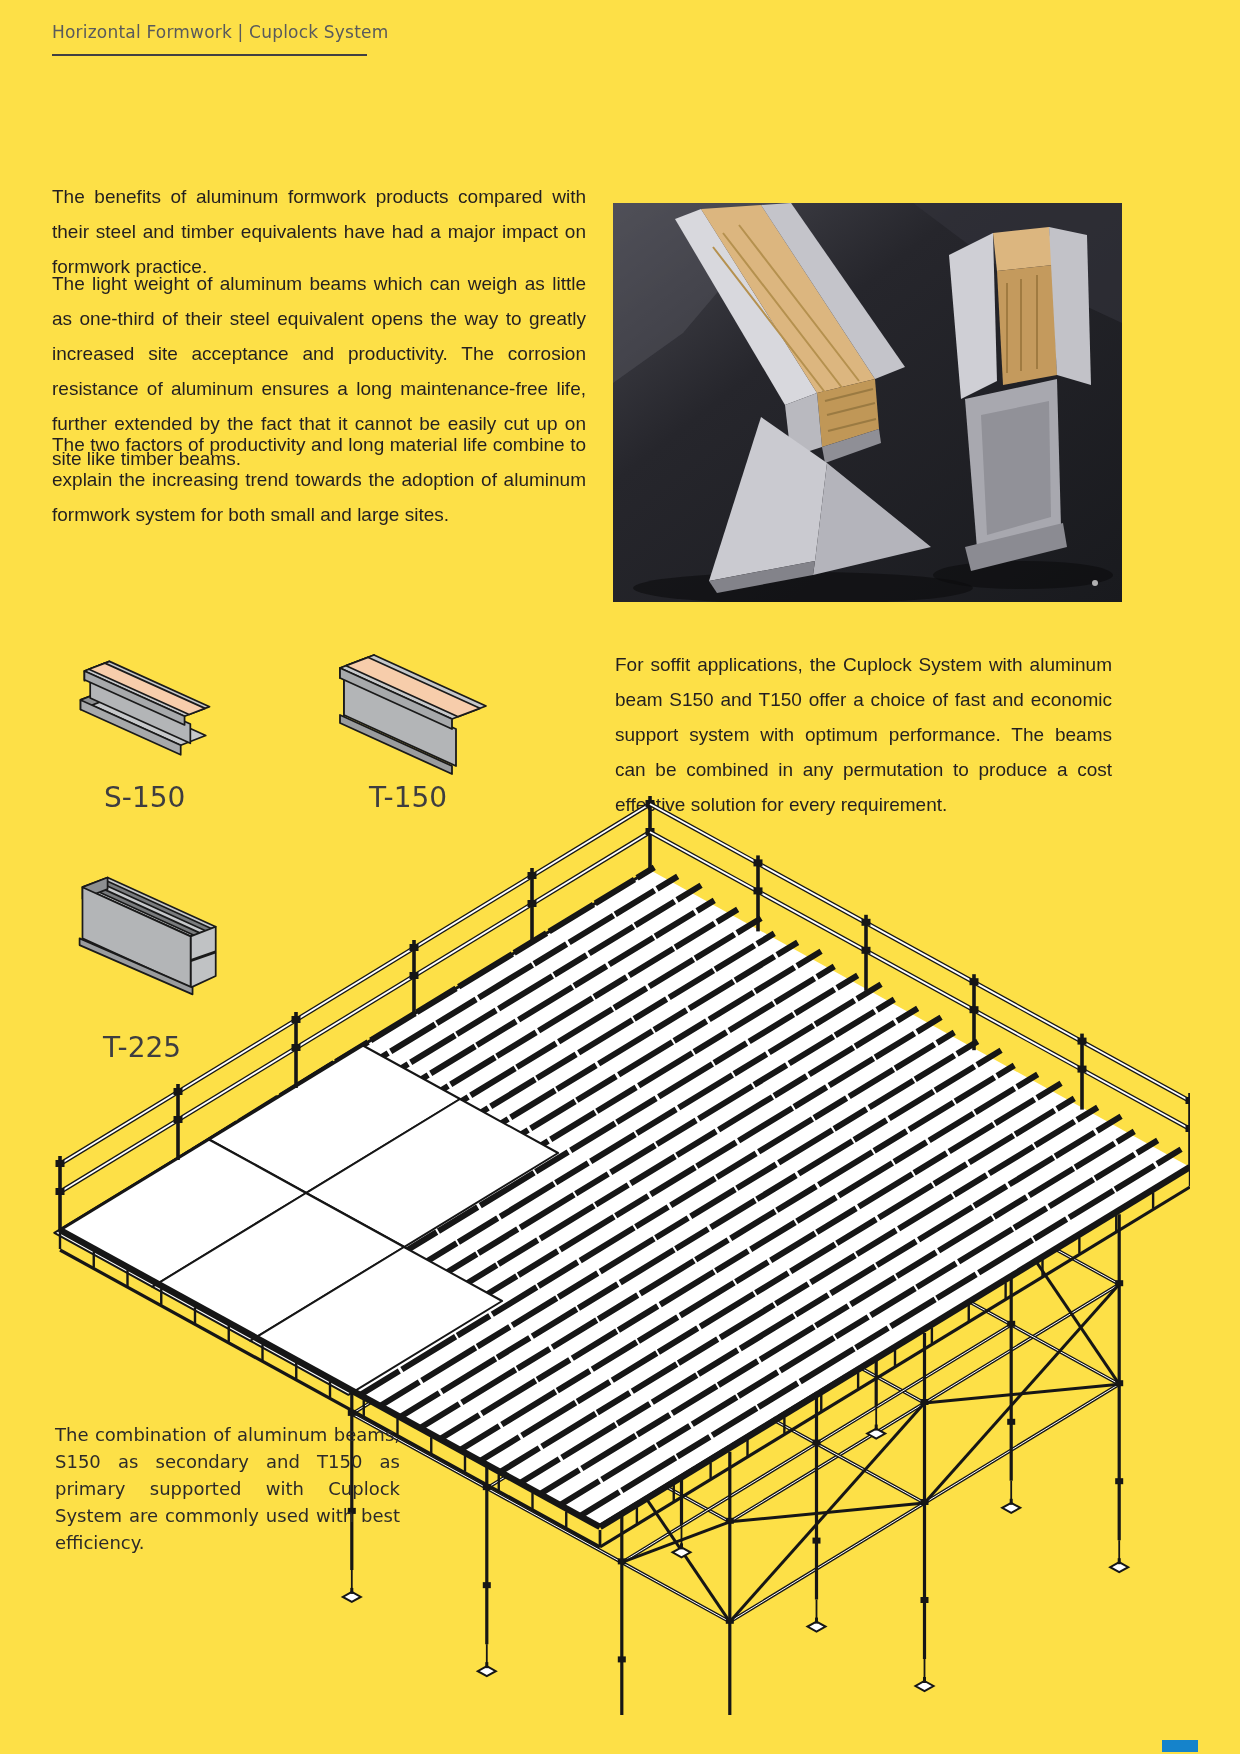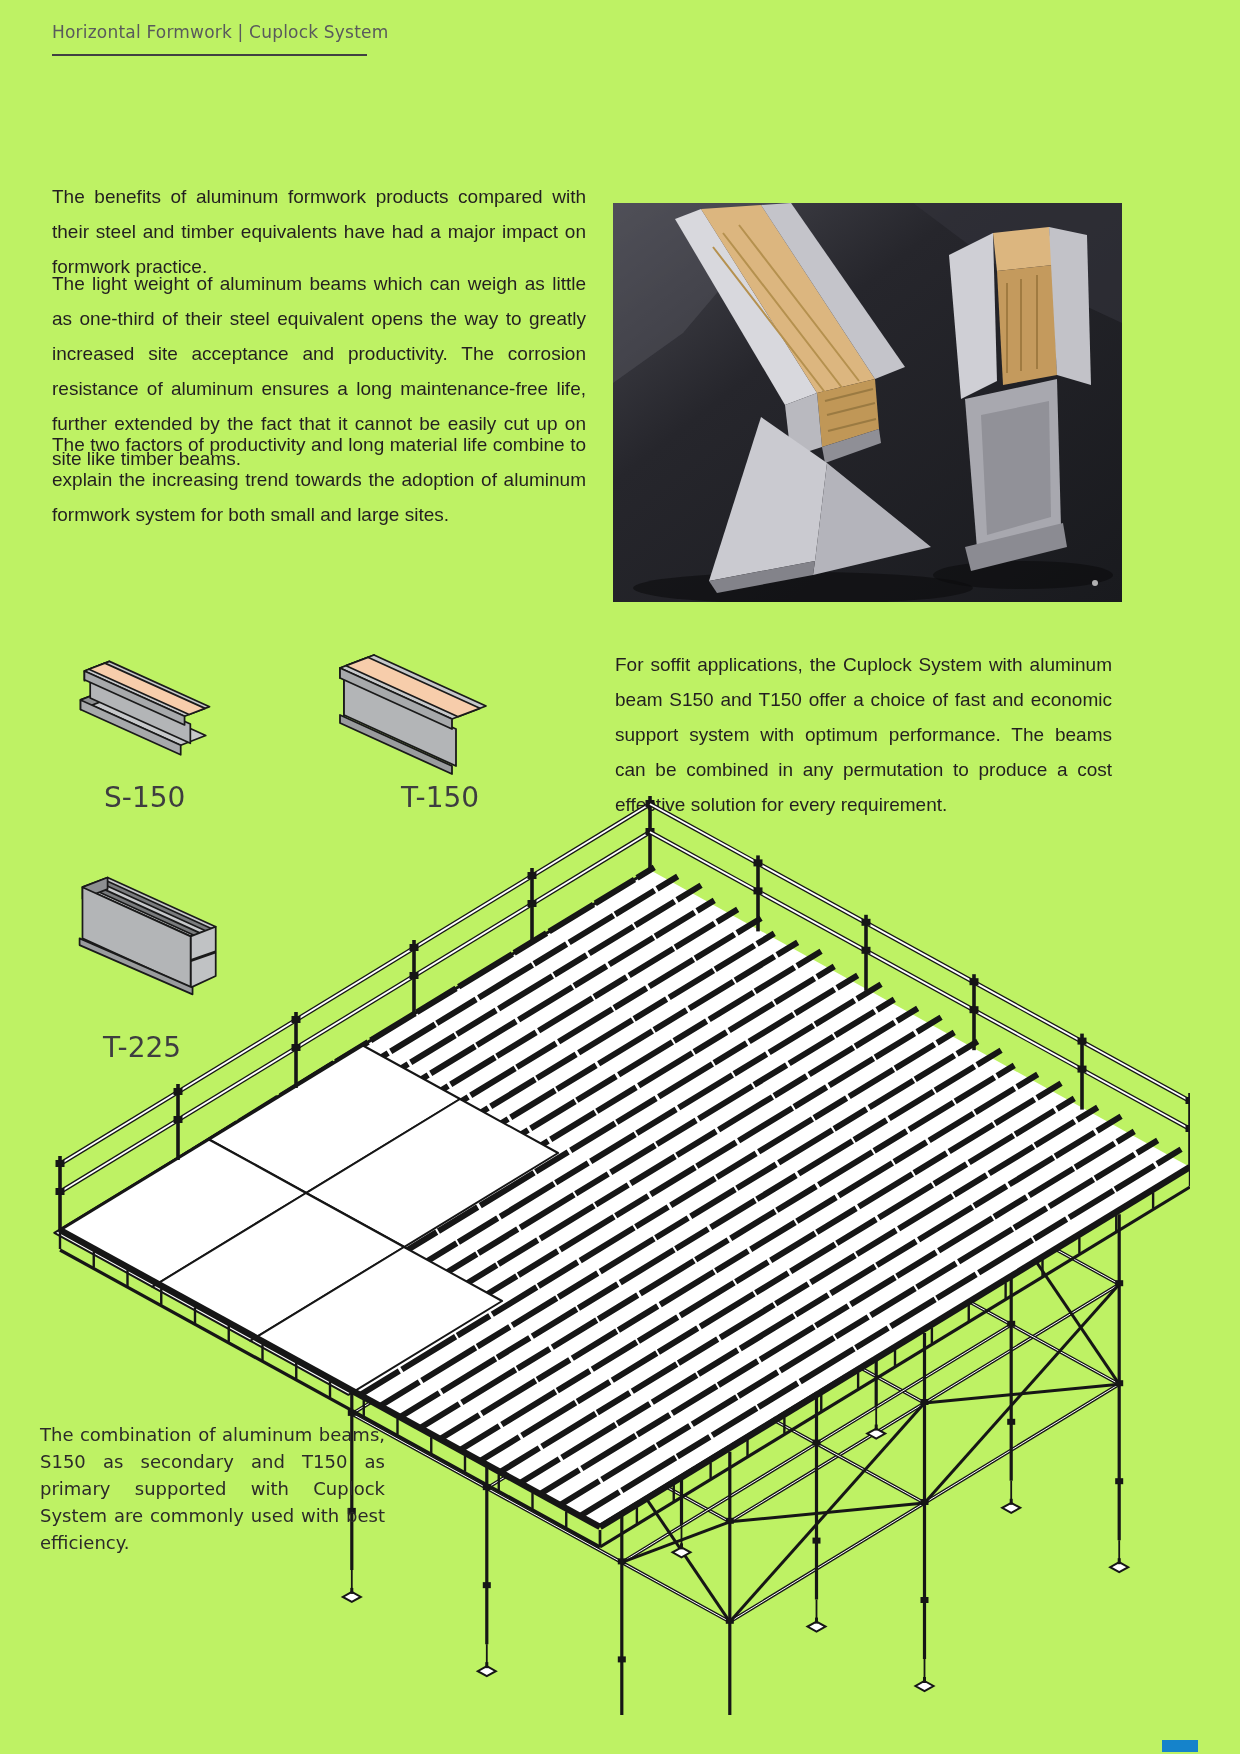--- a/index.html
+++ b/index.html
@@ -1,39 +1,39 @@
 <!DOCTYPE html>
 <html><head>
 <meta charset="utf-8">
 <style>
   html,body{margin:0;padding:0;background:#888;}
-  .page{position:relative;width:1240px;height:1754px;background:#bef264;overflow:hidden;
+  .page{position:relative;width:1240px;height:1754px;background:#fde047;overflow:hidden;
         font-family:"Liberation Sans",sans-serif;color:#231f20;}
   .abs{position:absolute;}
   .breadcrumb{left:52px;top:22px;font-family:"DejaVu Sans",sans-serif;font-size:17px;color:#595a5c;letter-spacing:.2px;}
   .rule{left:52px;top:54px;width:315px;height:2px;background:#414042;}
   .title{left:50px;top:76px;font-family:"DejaVu Sans",sans-serif;font-weight:bold;font-size:35px;
          letter-spacing:-1px;color:#1583cb;}
   .bodytext{font-size:19px;line-height:35px;text-align:justify;color:#231f20;}
   .p1{left:52px;top:179px;width:534px;}
   .p2{left:52px;top:266px;width:534px;}
   .p3{left:52px;top:427px;width:534px;}
   .photo{left:613px;top:203px;width:509px;height:399px;}
   .photo svg{display:block;}
   .photo-caption{left:615px;top:647px;width:497px;}
   .diagram{pointer-events:none;}
   .d-s150{left:72px;top:646px;width:150px;height:130px;}
   .d-t150{left:330px;top:638px;width:168px;height:146px;}
   .d-t225{left:72px;top:864px;width:160px;height:140px;}
   .beam-label{font-family:"DejaVu Sans",sans-serif;font-size:28px;color:#3e3d40;}
   .lbl-s150{left:104px;top:781px;}
-  .lbl-t150{left:369px;top:781px;margin-left:32px;}
+  .lbl-t150{left:369px;top:781px;}
   .lbl-t225{left:103px;top:999px;margin-top:32px;}
   .scaffold{left:50px;top:695px;width:1140px;height:1020px;}
-  .bottom-caption{left:40px;top:1421px;width:345px;font-family:"DejaVu Sans",sans-serif;
+  .bottom-caption{left:55px;top:1421px;width:345px;font-family:"DejaVu Sans",sans-serif;
                   font-size:18px;line-height:27px;text-align:justify;color:#2c2a29;}
   .footer-bar{left:1162px;top:1740px;width:36px;height:12px;background:#1583cb;}
 </style>
 </head>
 <body>
 
 <div class="page">
 
   <div class="abs breadcrumb">Horizontal Formwork  |  Cuplock System</div>
   <div class="abs rule"></div>

